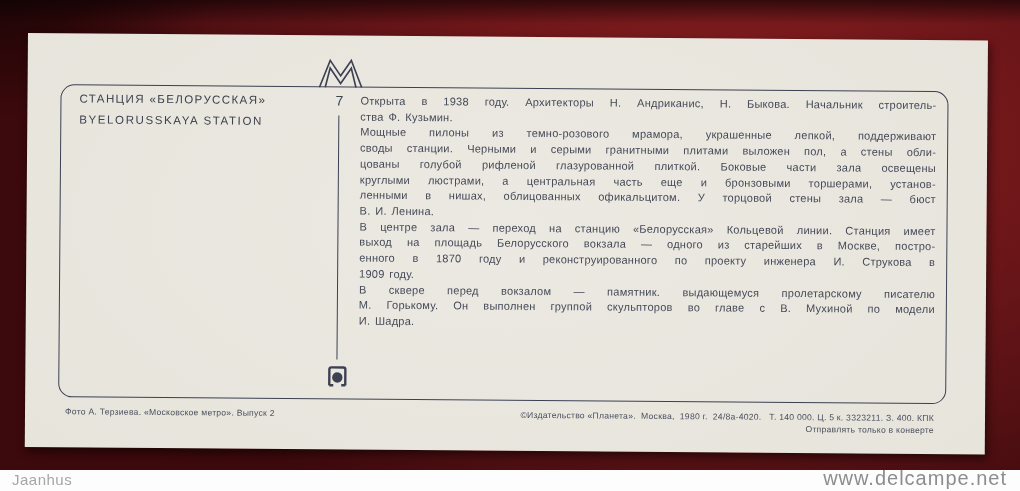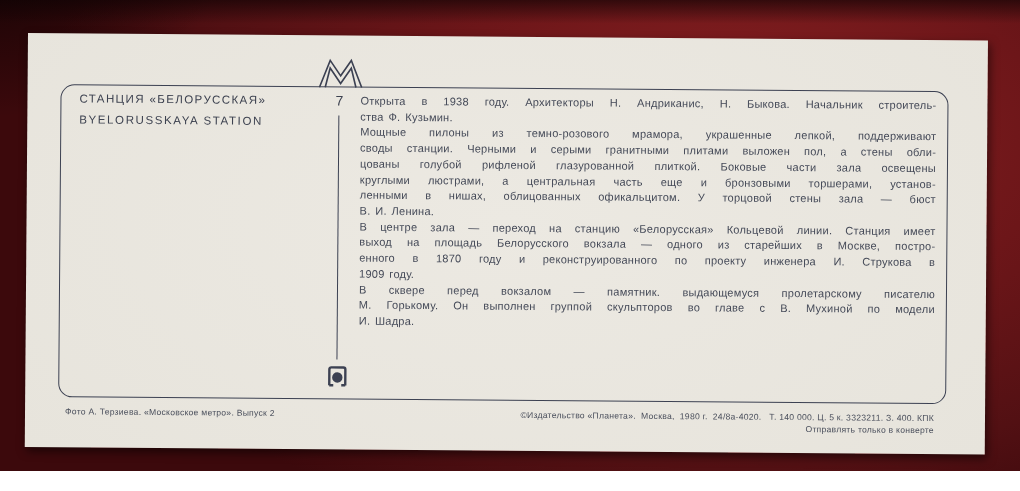--- a/index.html
+++ b/index.html
@@ -146,14 +146,18 @@
     </svg>
 
     <div class="credits">
       <div class="credit-left">Фото А. Терзиева. «Московское метро». Выпуск 2</div>
       <div class="credit-right">©Издательство «Планета».  Москва,  1980 г.  24/8а-4020.   Т. 140 000. Ц. 5 к. 3323211. З. 400. КПК</div>
       <div class="credit-right-2">Отправлять только в конверте</div>
     </div>
 
   </div>
 
+  <div class="bottom-strip">
+    <a class="seller-watermark">Jaanhus</a>
+    <a class="site-watermark">www.delcampe.net</a>
+  </div>
 
 </div>
 
 </body></html>

